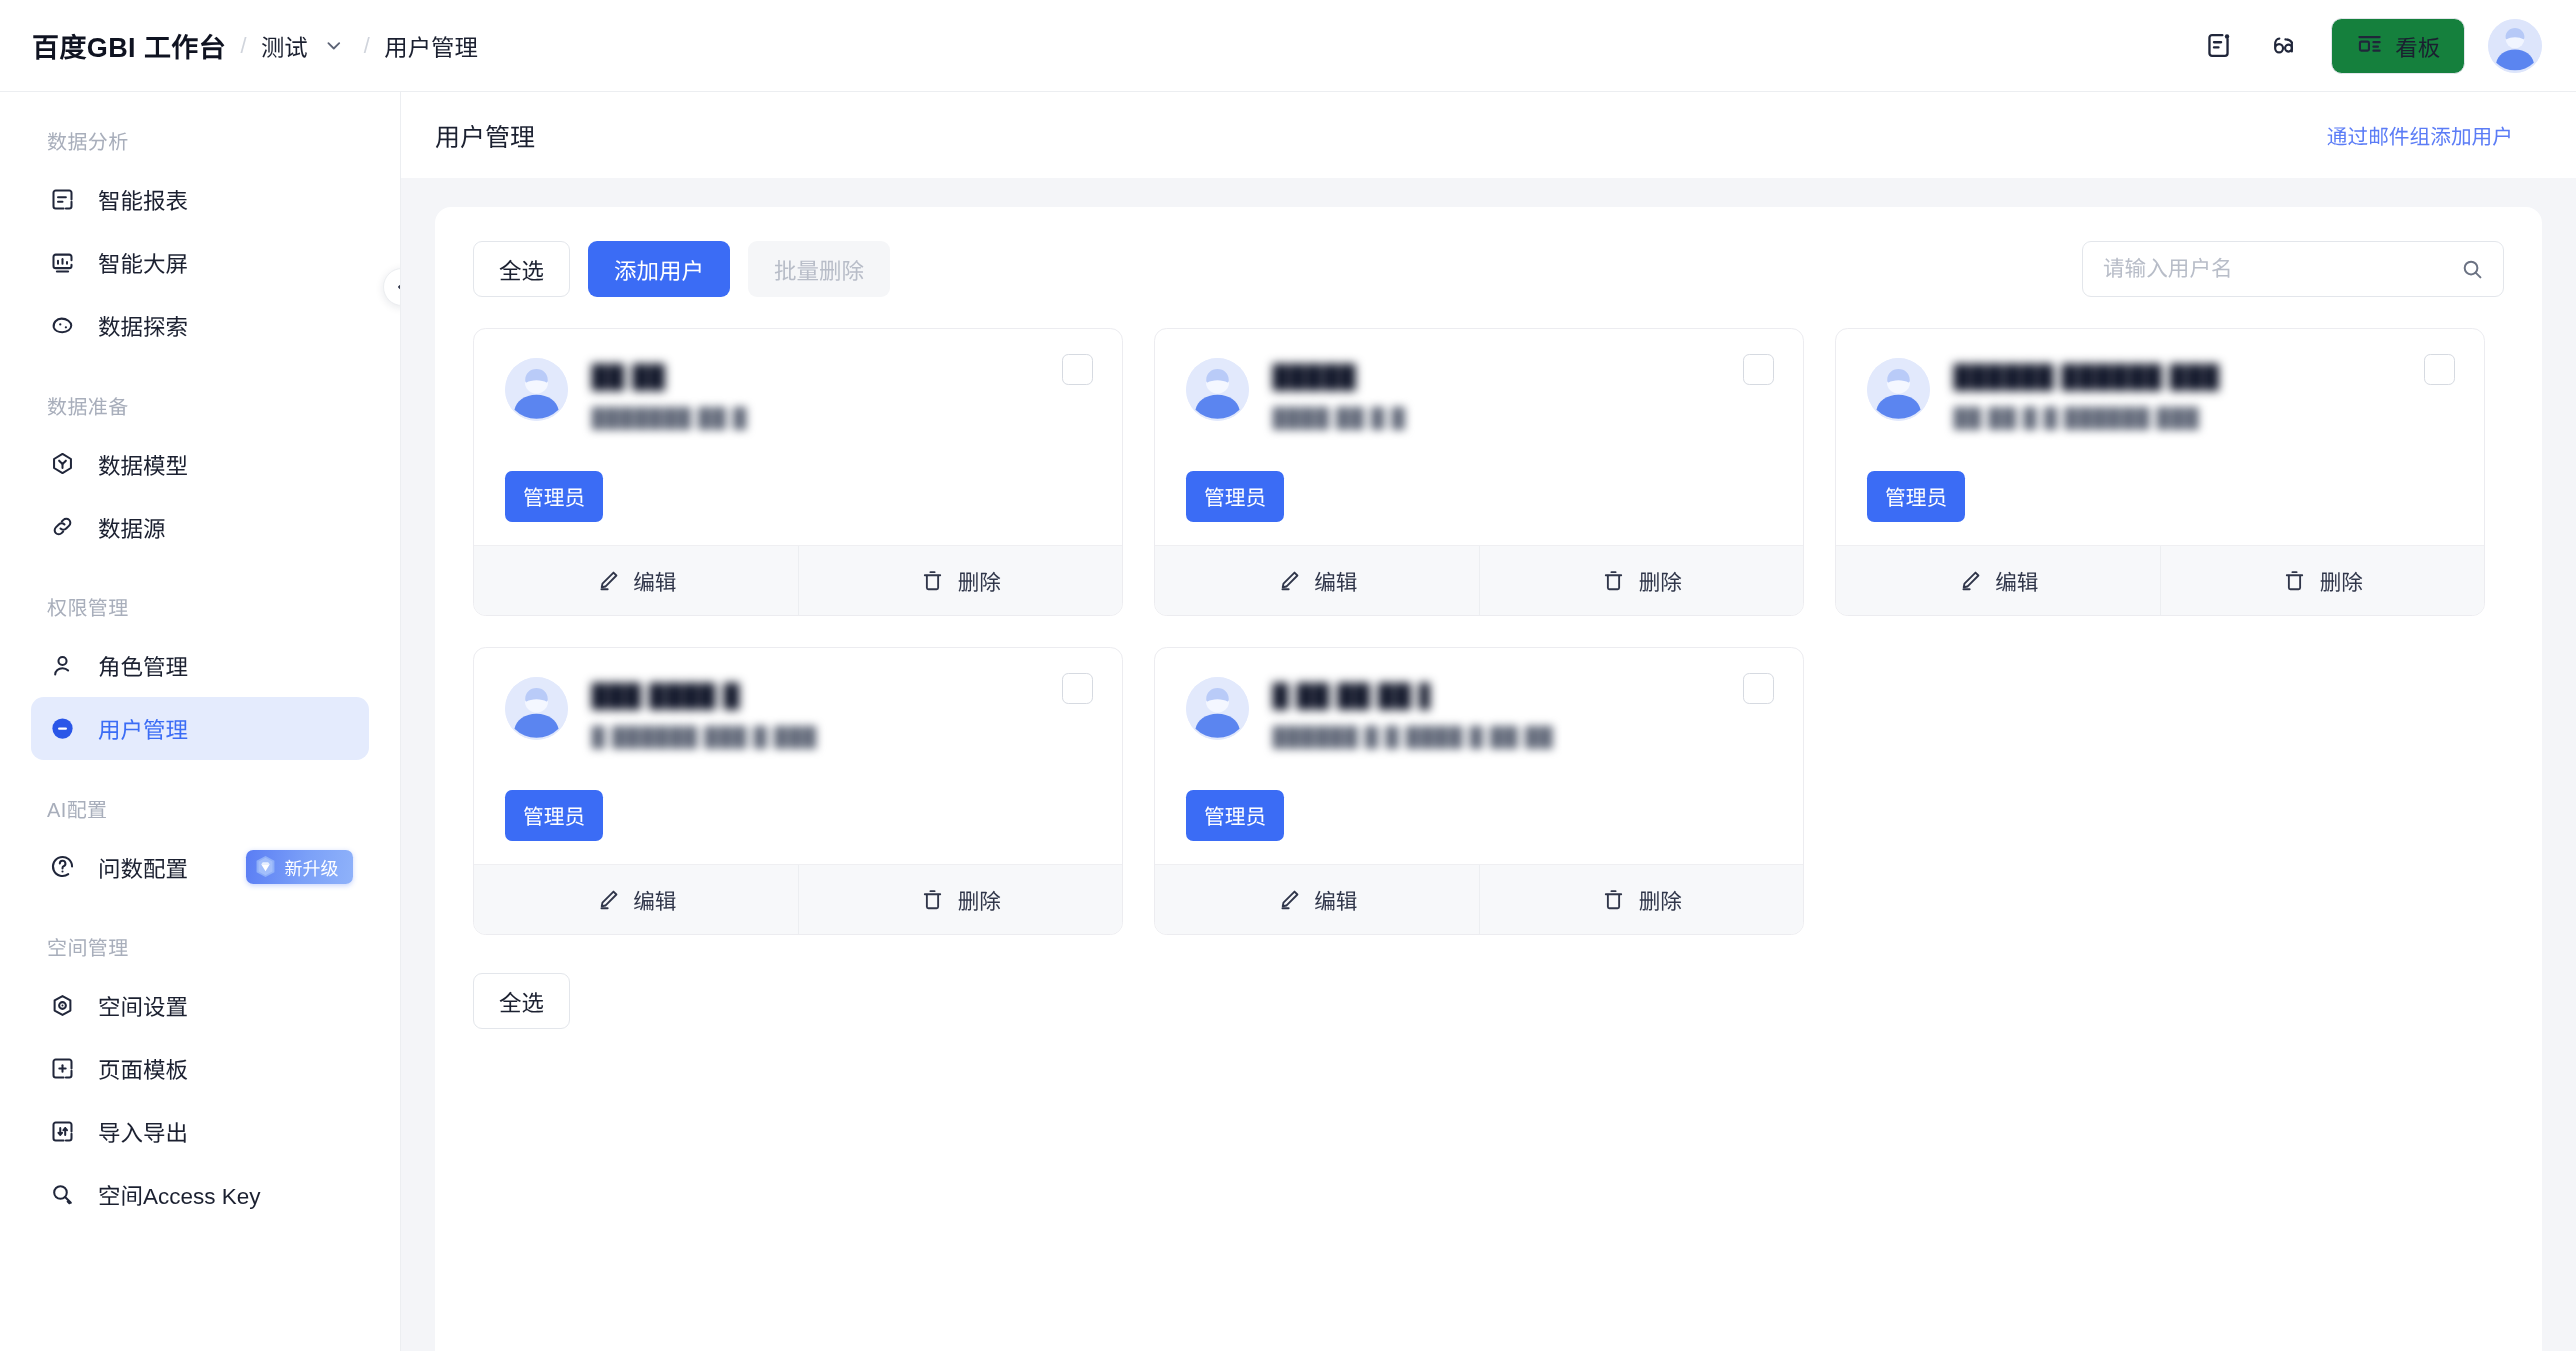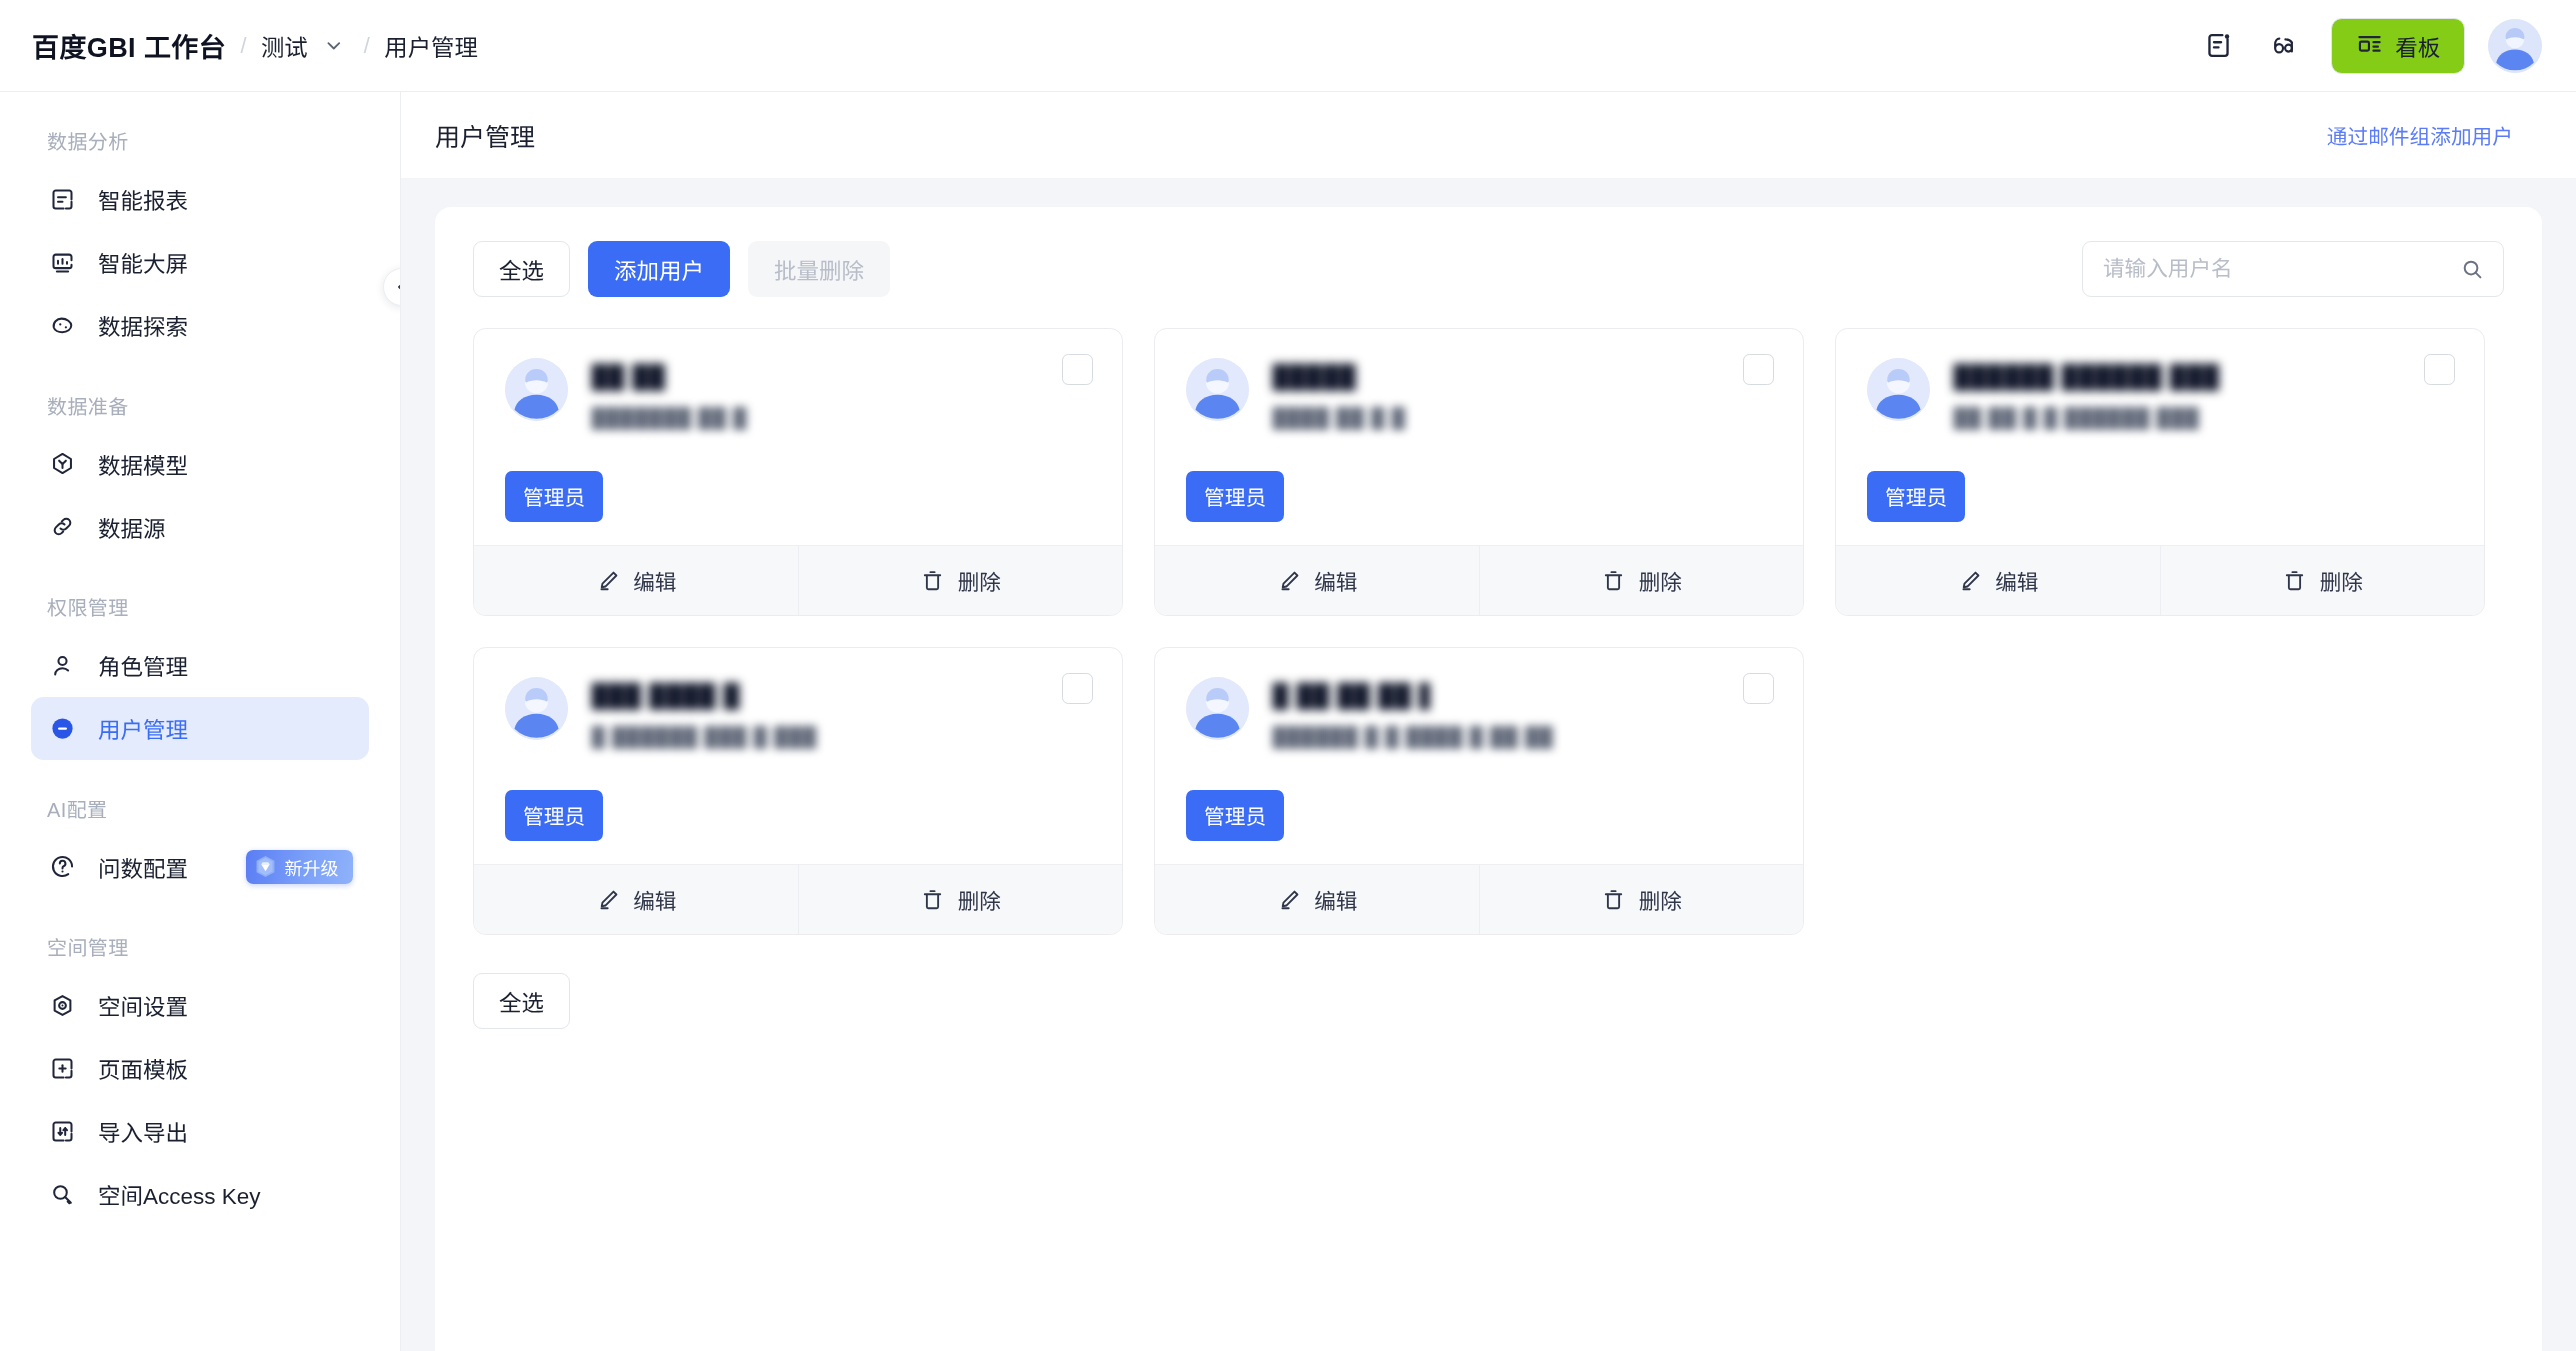--- a/index.html
+++ b/index.html
@@ -38,21 +38,21 @@
   .topbar-spacer { flex: 1 1 auto; }
   .topbar-right { display: flex; align-items: center; gap: 0; }
   .ticon {
     width: 56px; height: 56px; display: flex; align-items: center; justify-content: center;
     cursor: pointer; border-radius: 9px; margin-left: 9px;
   }
   .kanban-btn {
     display: flex; align-items: center; gap: 12.6px;
     height: 56px; padding: 0 23.4px; margin-left: 20px;
     border: 0.9px solid #e3e6eb; border-radius: 10.8px;
-    background: #84cc16; cursor: pointer;
+    background: #15803d; cursor: pointer;
     font-size: 22.5px; color: #1b2030; white-space: nowrap;
   }
   .avatar-top {
     width: 54px; height: 54px; border-radius: 50%; margin-left: 23.4px;
     background: #e4eafc; overflow: hidden; cursor: pointer;
     display: flex; align-items: flex-end; justify-content: center;
     flex: 0 0 54px;
   }
 
   

